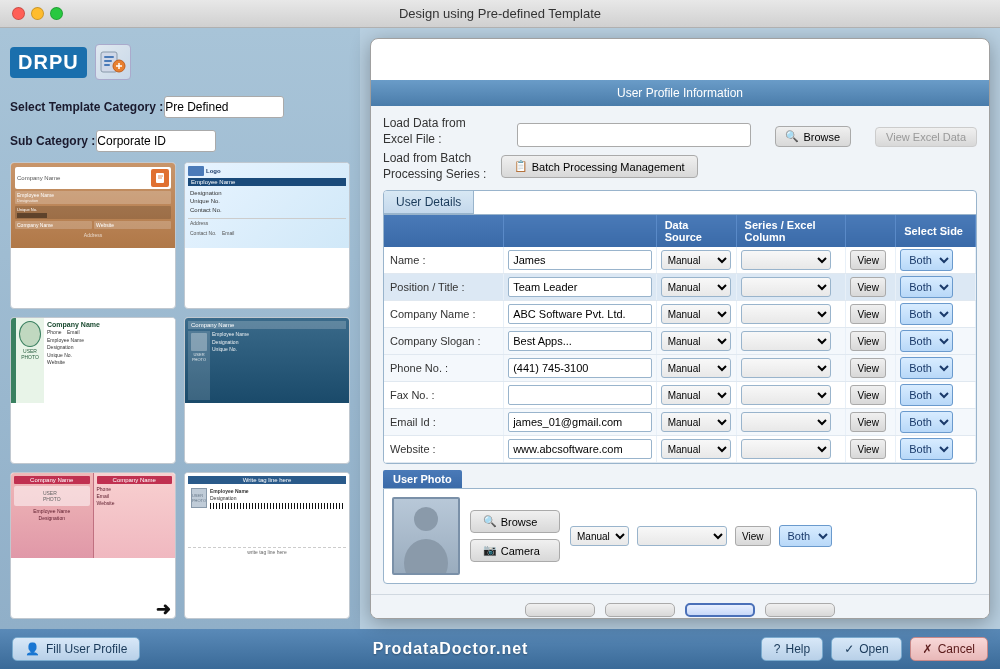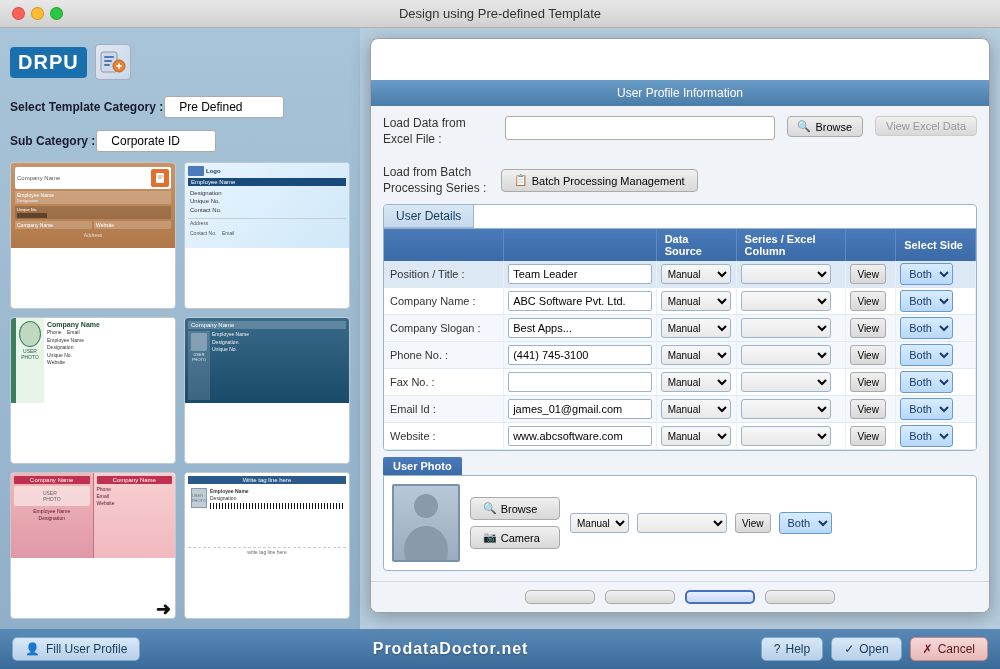--- a/index.html
+++ b/index.html
@@ -100,21 +100,21 @@
     .category-label {
       font-size: 12px;
       font-weight: 600;
       color: #1a1a2e;
       white-space: nowrap;
     }
     .category-value {
       background: white;
       border: 1px solid #aaa;
       border-radius: 3px;
-      padding: 3px 14px;
+      padding: 3px 0;
       font-size: 12px;
       min-width: 120px;
     }
 
     
     .template-grid {
       display: grid;
       grid-template-columns: 1fr 1fr;
       gap: 8px;
       flex: 1;
@@ -150,23 +150,23 @@
       margin-top: 41px;
     }
 
     .dialog-body {
       padding: 10px 12px;
       background: #f0f4f8;
     }
 
     .load-row {
       display: flex;
-      align-items: flex-start;
-      gap: 12px;
-      margin-bottom: 18px;
+      align-items: flex-end;
+      gap: 24px;
+      margin-bottom: 4px;
     }
     .load-label {
       font-size: 12px;
       color: #333;
       width: 110px;
       line-height: 1.3;
     }
     .load-input {
       flex: 1;
       border: 1px solid #aaa;
@@ -713,20 +713,44 @@
               <tr>
                 <th style="width:120px;"></th>
                 <th style="width:155px;"></th>
                 <th class="ds-col">Data Source</th>
                 <th class="sec-col">Series / Excel Column</th>
                 <th style="width:50px;"></th>
                 <th class="side-col">Select Side</th>
               </tr>
             </thead>
             <tbody id="fields-tbody">
+            <tr>
+      <td class="col-label-cell" style="background:white;">Name :</td>
+      <td style="background:white;padding:2px 4px;">
+        <input class="field-input" type="text" value="James" style="">
+      </td>
+      <td style="background:white;padding:2px 4px;" class="ds-col">
+        <select class="select-sm" style="width:70px;">
+          <option>Manual</option>
+        </select>
+      </td>
+      <td style="background:white;padding:2px 4px;" class="sec-col">
+        <select class="select-sm" style="width:90px;">
+          <option></option>
+        </select>
+      </td>
+      <td style="background:white;padding:2px 4px;">
+        <button class="view-btn-sm">View</button>
+      </td>
+      <td style="background:white;padding:2px 4px;" class="side-col">
+        <select class="both-select">
+          <option>Both</option>
+        </select>
+      </td>
+    </tr>
                 <tr>
       <td class="col-label-cell" style="background:#dce8f4;">Position / Title :</td>
       <td style="background:#dce8f4;padding:2px 4px;">
         <input class="field-input" type="text" value="Team Leader" style="">
       </td>
       <td style="background:#dce8f4;padding:2px 4px;" class="ds-col">
         <select class="select-sm" style="width:70px;">
           <option>Manual</option>
         </select>
       </td>

